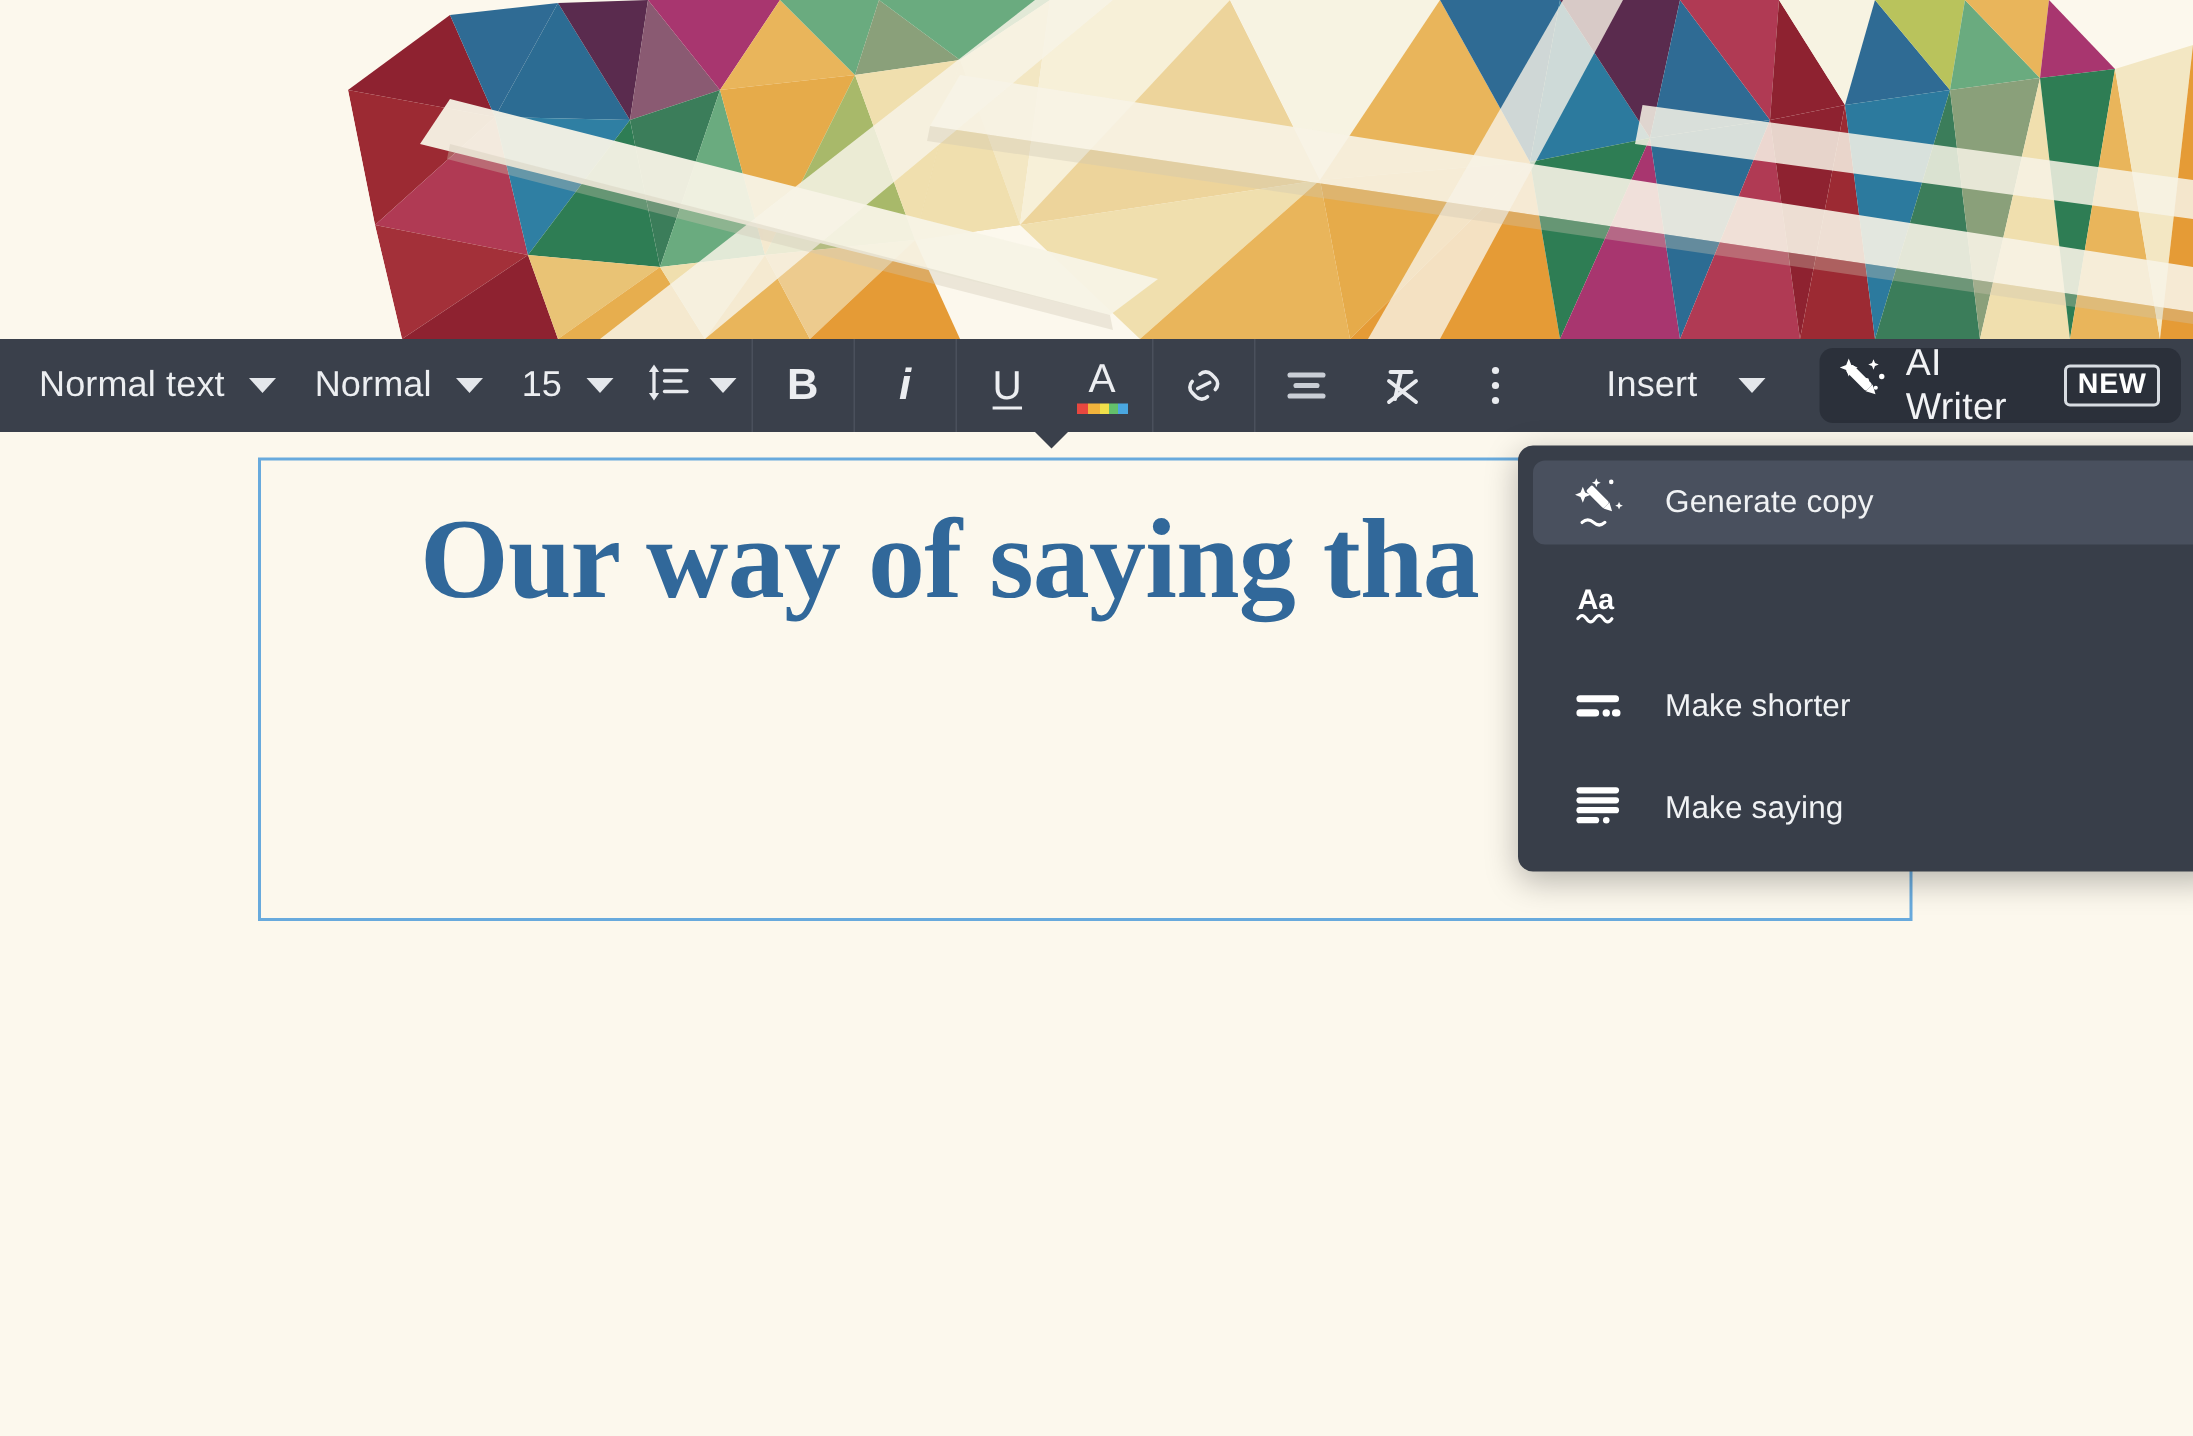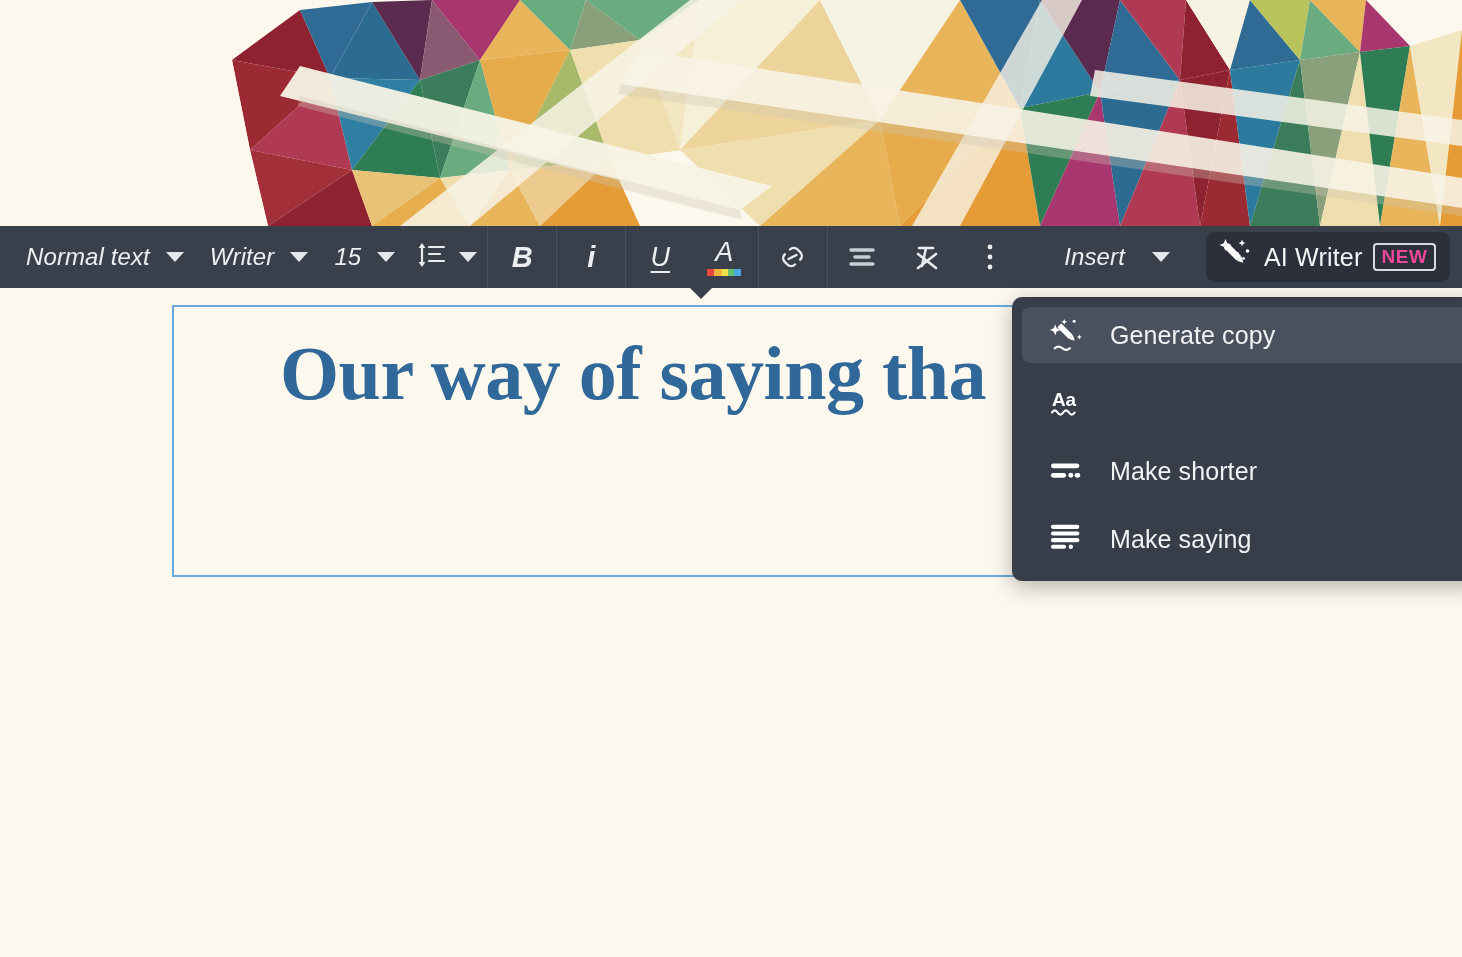--- a/index.html
+++ b/index.html
@@ -57,21 +57,20 @@
     color: #e8eaee;
     cursor: pointer;
     user-select: none;
     white-space: nowrap;
   }
   .tb-text {
     font-size: 24px;
     letter-spacing: .1px;
     color: #eceef1;
     padding: 0 4px;
-    font-style: italic;
   }
   .tb-dd { padding: 0 8px 0 14px; }
   .caret {
     width: 0; height: 0;
     border-left: 9px solid transparent;
     border-right: 9px solid transparent;
     border-top: 10px solid #e4e7eb;
     margin-left: 12px;
     flex: 0 0 auto;
   }
@@ -102,21 +101,21 @@
     font-size: 25px;
     color: #f2f3f5;
     letter-spacing: .2px;
   }
   .new-badge {
     border: 2px solid #d8dce2;
     border-radius: 4px;
     padding: 1px 7px 2px 7px;
     font-size: 19px;
     font-weight: bold;
-    color: #ec4899;
+    color: #ffffff;
     letter-spacing: .5px;
     line-height: 1.15;
   }
 
   
   #tb-pointer {
     position: absolute;
     left: 688px;
     top: 286px;
     width: 0; height: 0;
@@ -125,21 +124,21 @@
     border-top: 13px solid #3a404b;
     z-index: 19;
   }
 
   
   #textbox {
     position: absolute;
     left: 172px;
     top: 305px;
     width: 1103px;
-    height: 272px;
+    height: 309px;
     border: 2px solid #68aadd;
     box-sizing: border-box;
     background: transparent;
     z-index: 5;
   }
   #headline {
     position: absolute;
     left: 106px;
     top: 28px;
     font-family: "Liberation Serif", "DejaVu Serif", serif;
@@ -176,21 +175,21 @@
   }
   .menu-item.active { background: #49505e; }
   .menu-item .mi-icon {
     width: 36px;
     display: flex;
     align-items: flex-start;
     justify-content: center;
     flex: 0 0 auto;
   }
   .menu-item .mi-label {
-    font-size: 25px;
+    font-size: 21px;
     color: #f0f2f4;
     letter-spacing: .1px;
     white-space: nowrap;
   }
   .menu-gap { height: 12px; }
 </style>
 </head>
 <body>
 
 <div id="stage">
@@ -305,21 +304,21 @@
   <div id="tb-pointer"></div>
 
   <div id="toolbar">
 
     <div class="tb-btn tb-dd">
       <span class="tb-text">Normal text</span>
       <span class="caret"></span>
     </div>
 
     <div class="tb-btn tb-dd">
-      <span class="tb-text">Writer</span>
+      <span class="tb-text">Normal</span>
       <span class="caret"></span>
     </div>
 
     <div class="tb-btn tb-dd">
       <span class="tb-text">15</span>
       <span class="caret"></span>
     </div>
 
     <div class="tb-btn tb-dd">
       <span>

